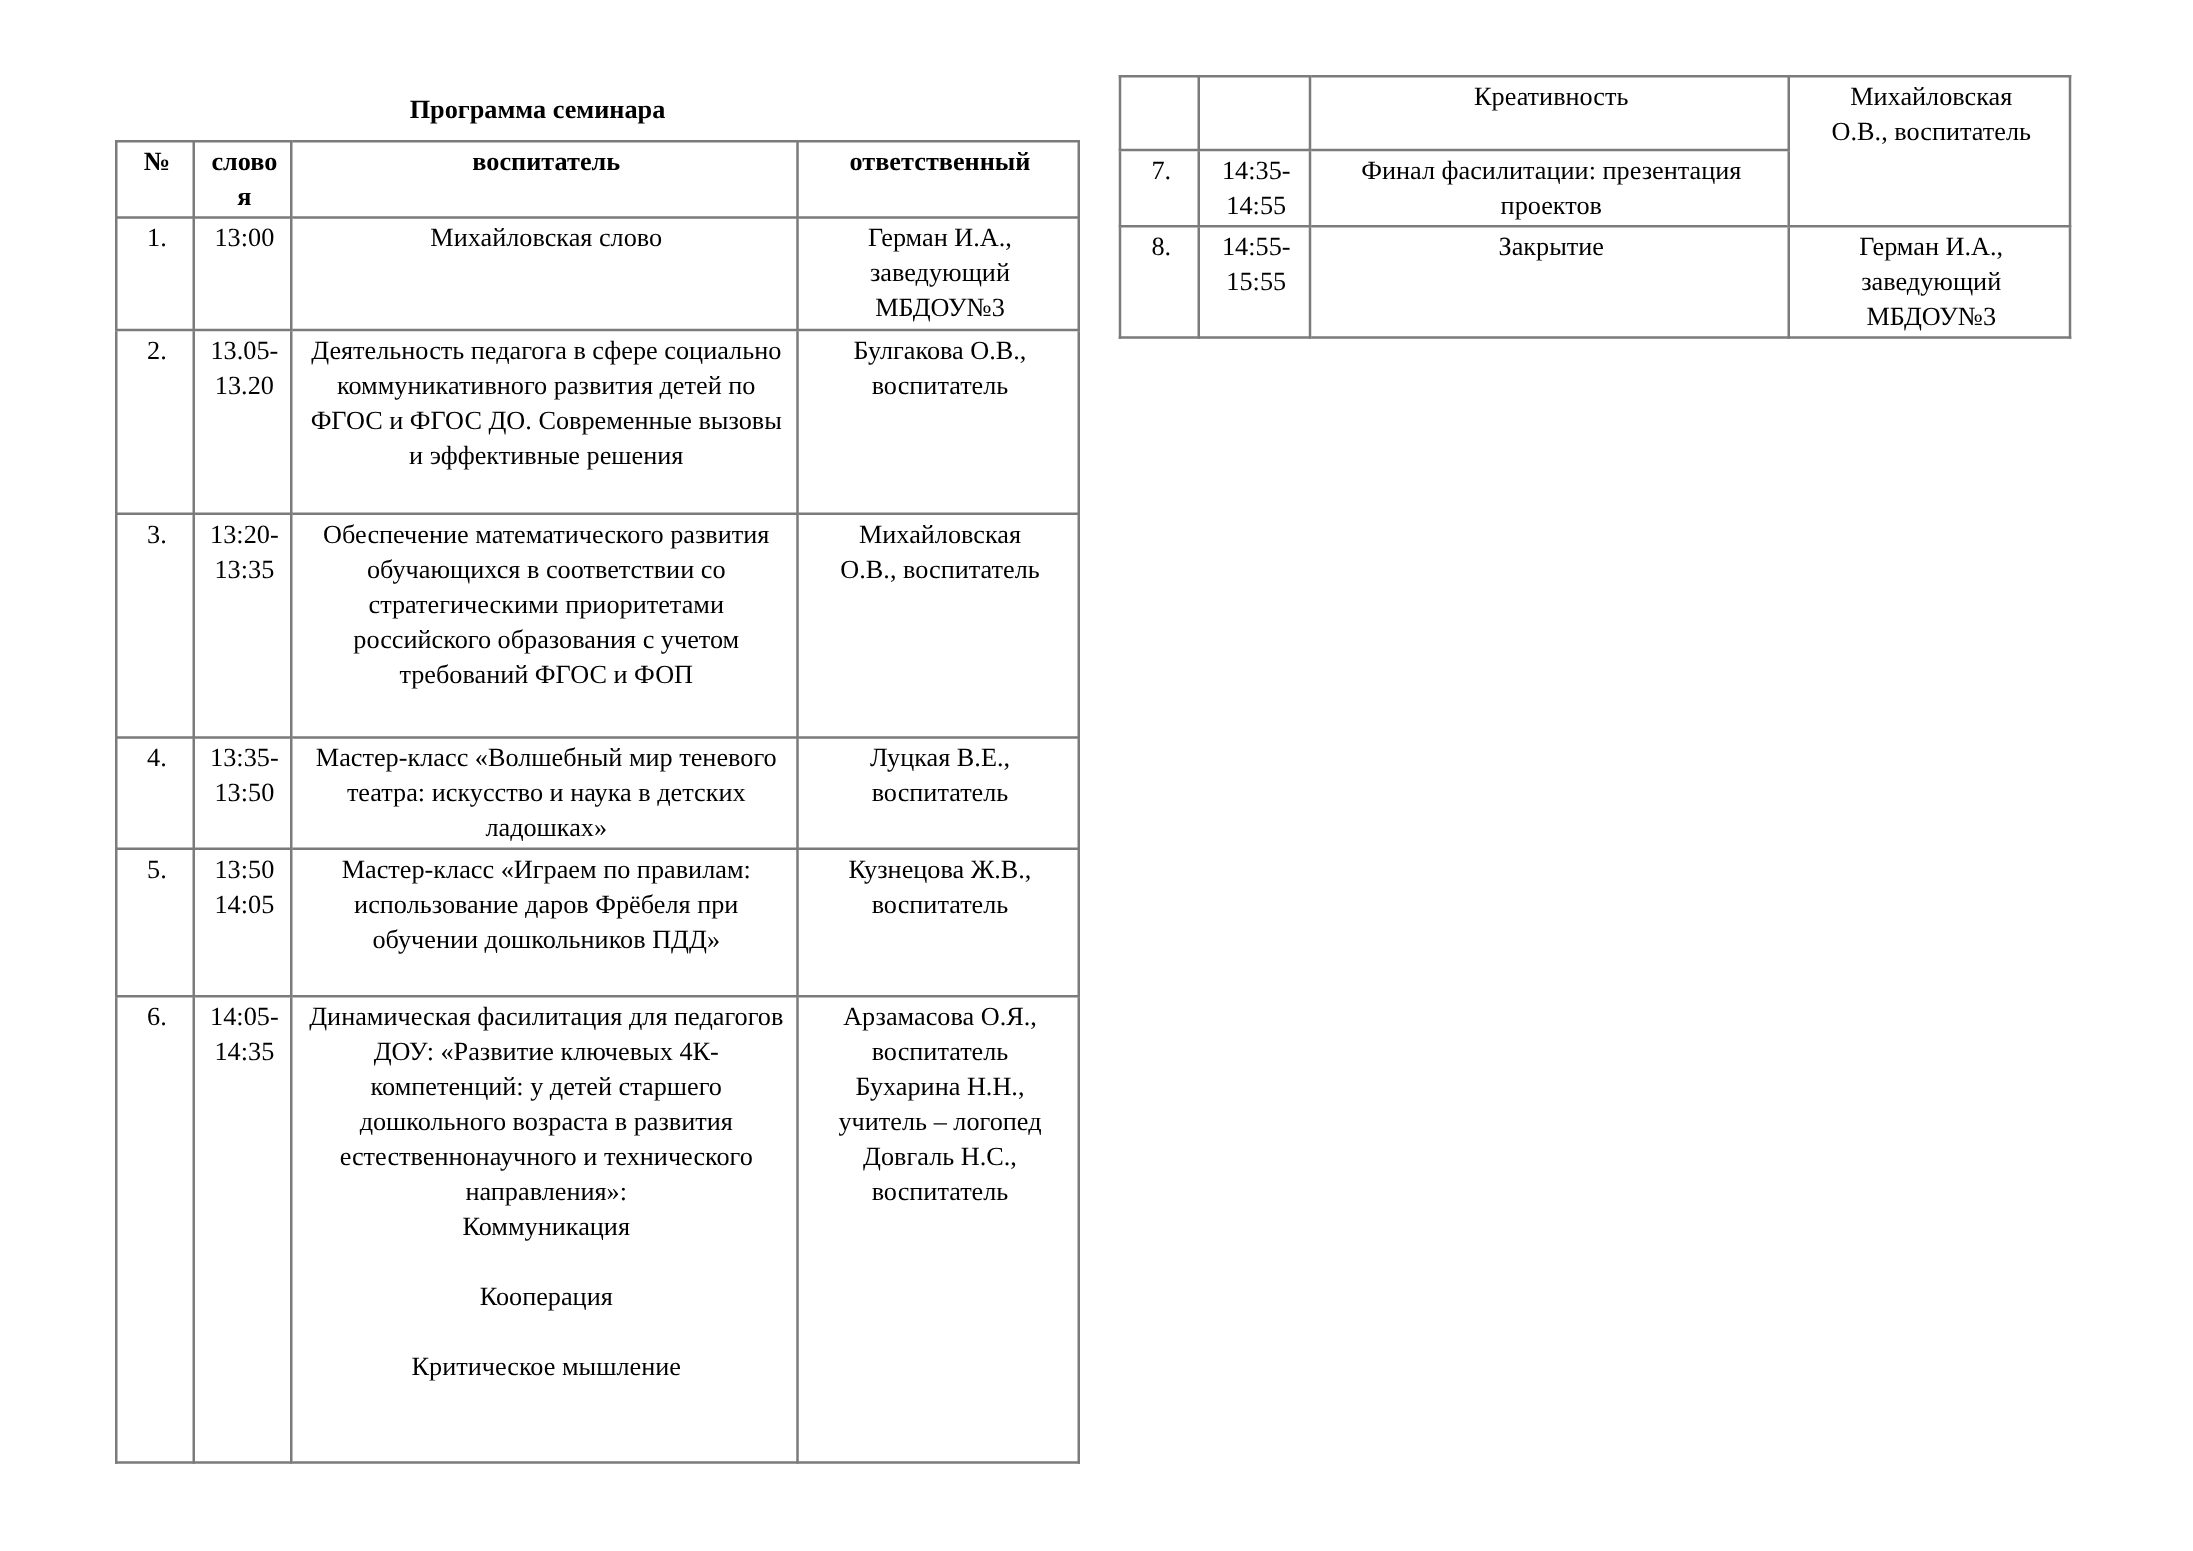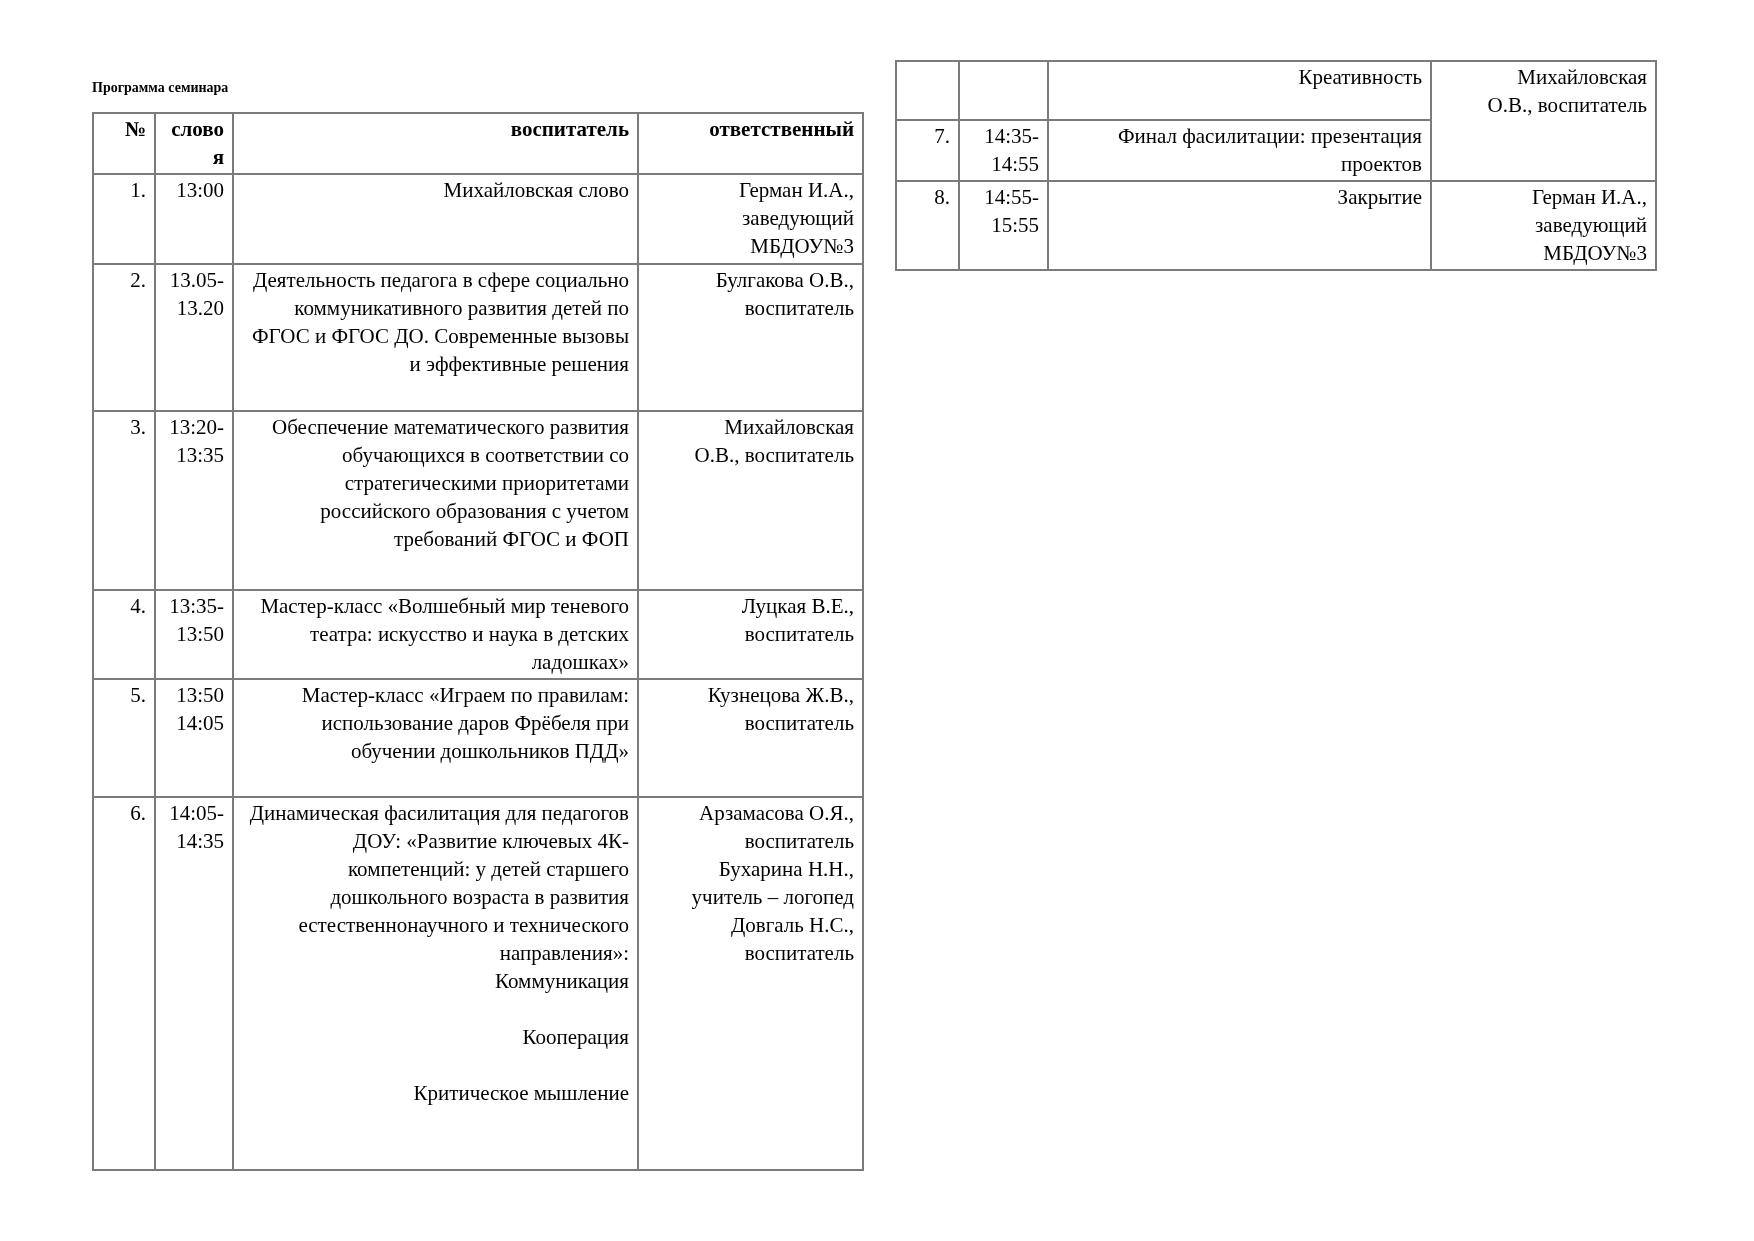--- a/index.html
+++ b/index.html
@@ -13,41 +13,41 @@
     position: relative;
     font-family: "Liberation Serif", "DejaVu Serif", serif;
     color: #000000;
     overflow: hidden;
   }
   .doc-title {
     position: absolute;
     left: 92px;
     top: 74px;
     width: 676px;
-    text-align: left;
+    text-align: center;
     font-weight: bold;
-    font-size: 14px;
+    font-size: 21px;
     line-height: 27px;
     white-space: pre-line;
   }
   table.seminar {
     position: absolute;
     border-collapse: collapse;
     table-layout: fixed;
     font-size: 21px;
     line-height: 28px;
   }
   table.left-table  { left: 92px;  top: 112px; width: 770px; }
   table.right-table { left: 895px; top: 60px;  width: 760px; }
   table.seminar td, table.seminar th {
     border: 2px solid #7b7b7b;
     vertical-align: top;
     padding: 1px 8px 2px 11px;
     font-weight: normal;
-    text-align: right;
+    text-align: center;
     overflow: hidden;
   }
   table.seminar th { font-weight: bold; }
   .cellv { white-space: pre-line; }
   td.vbottom { vertical-align: bottom; margin-top: 44px; }
 </style>
 </head>
 <body>
 
 <div class="doc-title">Программа семинара</div>

